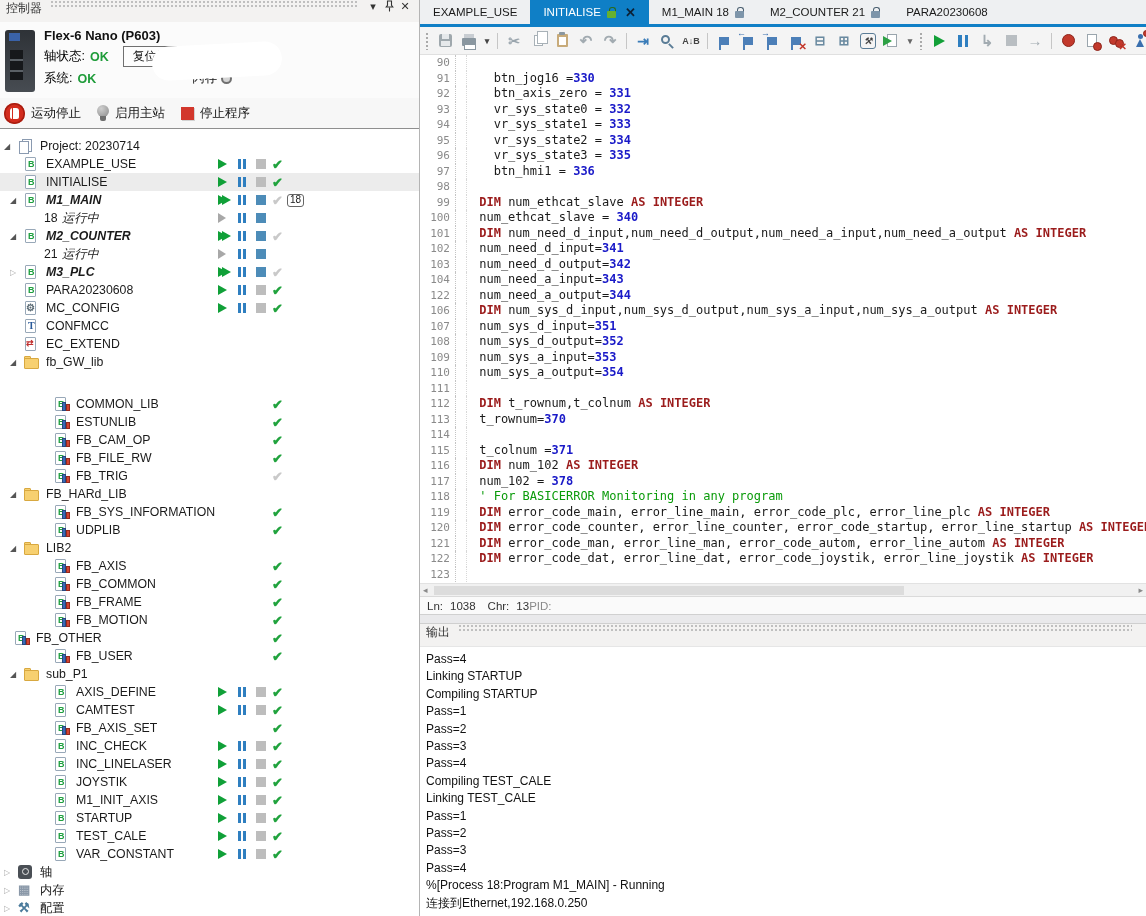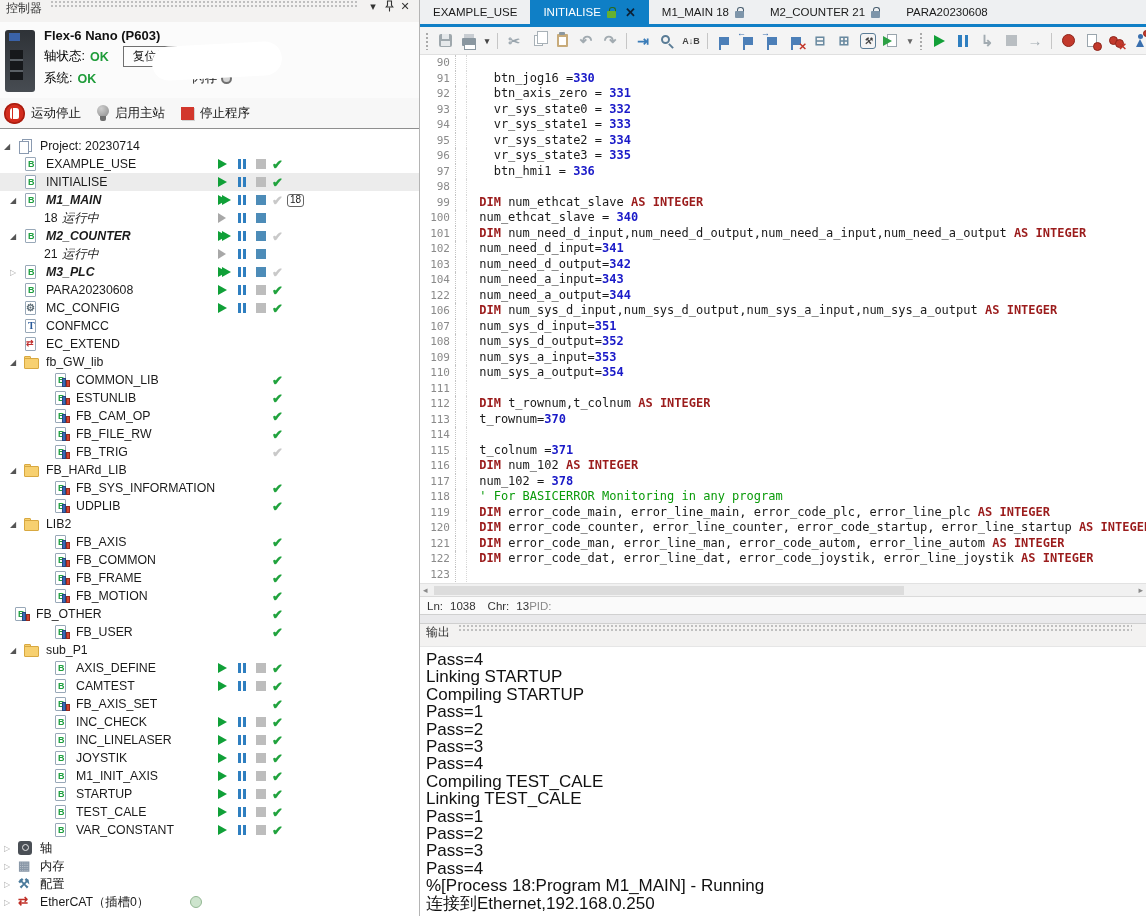--- a/index.html
+++ b/index.html
@@ -151,21 +151,21 @@
   .harrow { position:absolute; top:0; font-size:9px; color:#8a8a8a; line-height:12px; }
   .harrow.l { left:3px; } .harrow.r { right:3px; }
   .hthumb { position:absolute; left:14px; top:2px; width:470px; height:9px; background:#dcdcdc; }
 
   #statusbar { height:18px; flex:none; display:flex; align-items:center; font-size:11.5px; color:#333; background:#fafafa; border-top:1px solid #dadada; padding-left:7px; }
   #statusbar .sv { margin-left:7px; } #statusbar .sl2 { margin-left:12px; } #statusbar .pid { color:#8a8a8a; }
 
   #gapband { height:10px; flex:none; background:#e9e9eb; border-top:1px solid #d0d0d0; border-bottom:1px solid #cfcfcf; }
 
   #outpanel { flex:1; display:flex; flex-direction:column; min-height:0; }
-  #outlines { flex:1; padding:4px 0 0 6px; font-size:17px; line-height:17.4px; color:#111; background:#fff; border-top:1px solid #e6e6e6; overflow:hidden; }
+  #outlines { flex:1; padding:4px 0 0 6px; font-size:12px; line-height:17.4px; color:#111; background:#fff; border-top:1px solid #e6e6e6; overflow:hidden; }
 </style>
 </head>
 <body>
 
 <div id="app">
 
   <aside id="left">
     <div class="paneltitle">
       <span>控制器</span>
       <span class="dots"></span>
@@ -388,21 +388,21 @@
           <span class="tlabel">EC_EXTEND</span>
         </div>
         <div class="trow" style="padding-left: 10px;">
           <span class="expander">◢</span>
           <span class="ticon">
             <i class="fold-tab"></i>
             <i class="fold-body"></i>
           </span>
           <span class="tlabel">fb_GW_lib</span>
         </div>
-        <div class="trow" style="padding-left: 40px;">
+        <div class="trow" style="padding-left: 40px; margin-top: 24px;">
           <span class="expander"></span>
           <span class="ticon">
             <i class="page"></i>
             <b class="pB">B</b>
             <i class="bk1"></i>
             <i class="bk2"></i>
           </span>
           <span class="tlabel">COMMON_LIB</span>
           <span class="mini chk green">✔</span>
         </div>

